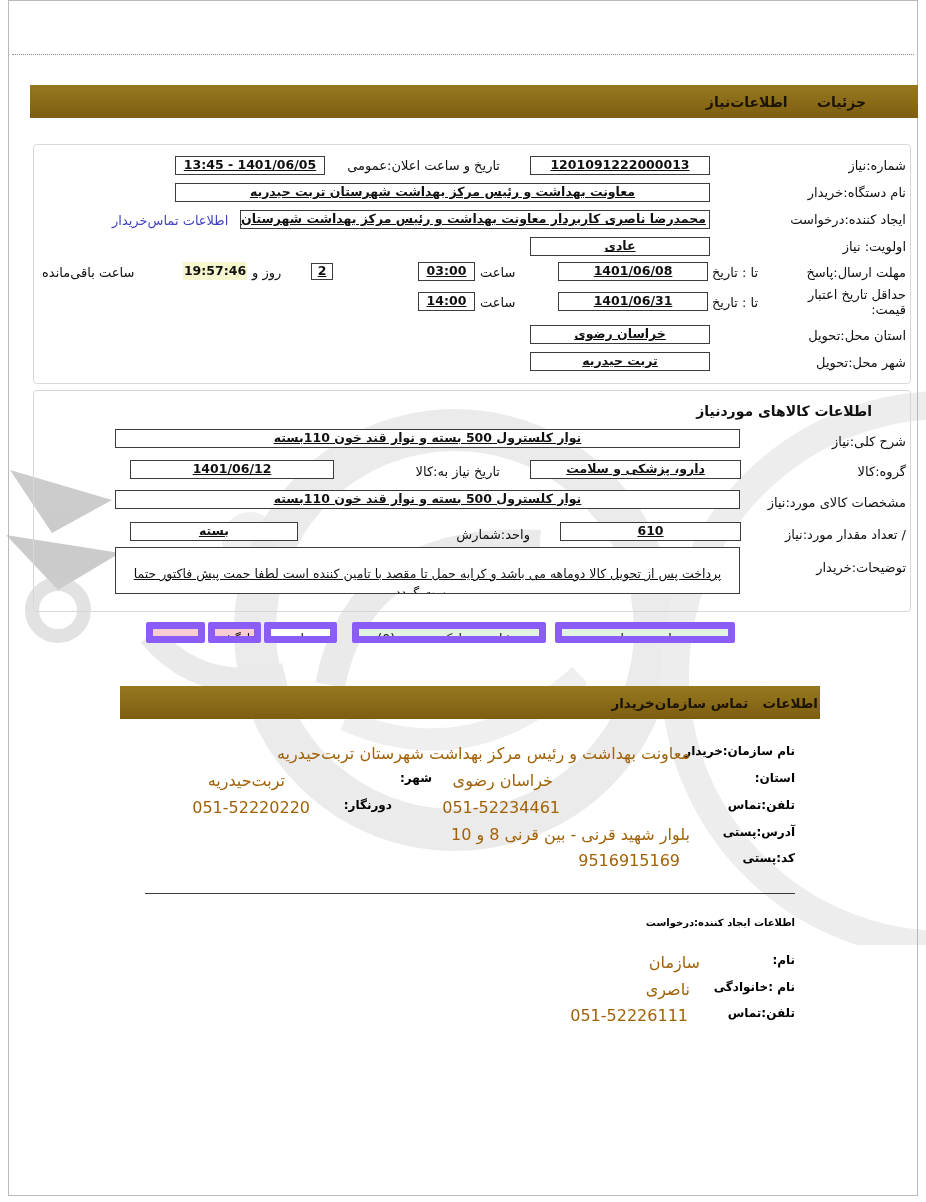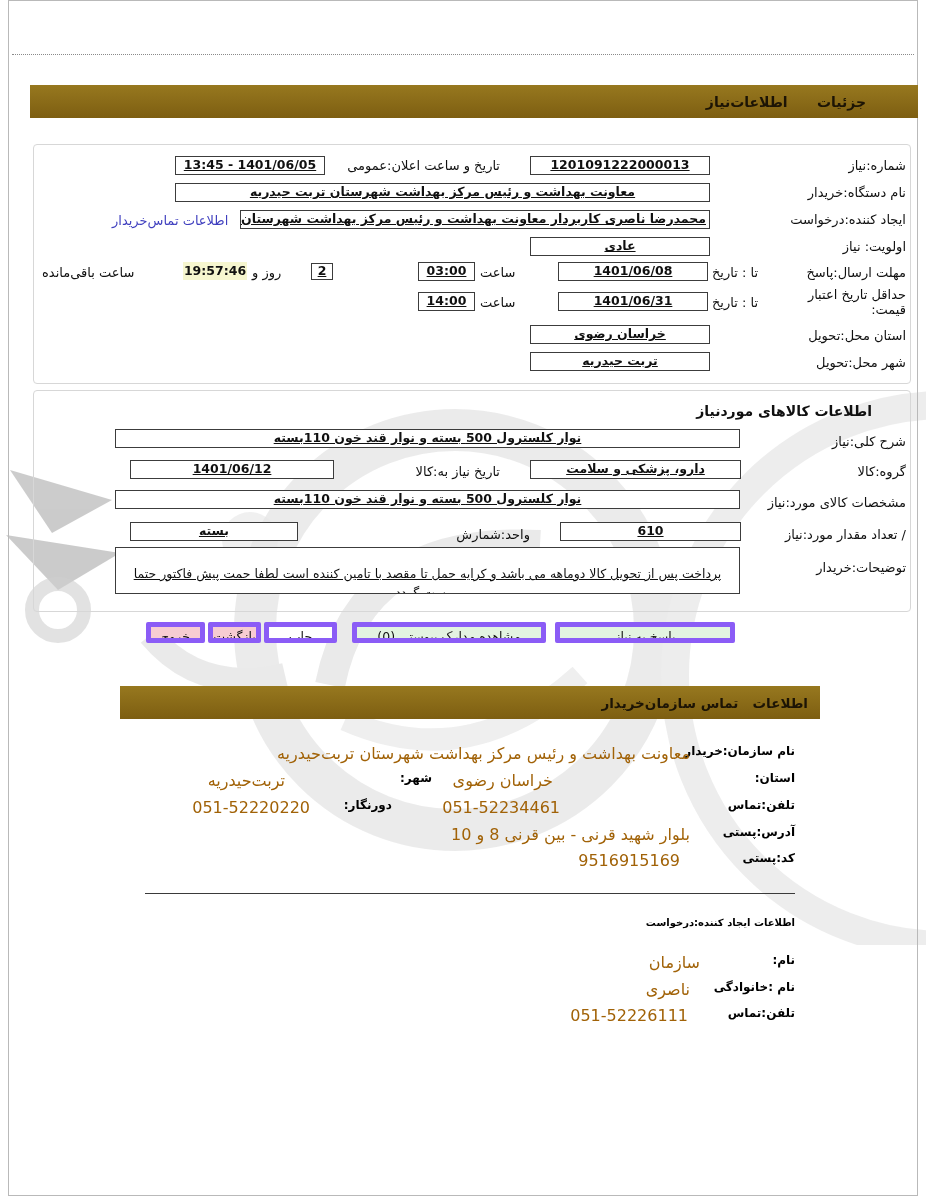--- a/index.html
+++ b/index.html
@@ -24,21 +24,21 @@
     position:absolute;height:19px;border:1px solid #3c3c3c;background:#fff;
     font-size:12.5px;font-weight:700;color:#101010;text-align:center;line-height:16px;
     white-space:nowrap;overflow:hidden;padding:0 3px;text-decoration:underline;
   }
   .multi{height:47px;white-space:normal;line-height:1.55;font-weight:400;font-size:12.5px;padding:16px 12px}
   .count{position:absolute;height:18px;background:#f6f6cf;border:none;font-size:12.5px;font-weight:700;
     text-align:center;line-height:18px;direction:ltr}
   .ltr{direction:ltr;unicode-bidi:isolate}
   .link{position:absolute;font-size:13px;color:#3f3fbf;white-space:nowrap;cursor:pointer}
   .btn{
-    position:absolute;height:21px;border:5px solid #8b5cf6;border-radius:2px;
+    position:absolute;height:21px;border:7px solid #8b5cf6;border-radius:2px;
     font-size:12.5px;color:#111;text-align:center;line-height:19px;cursor:pointer;white-space:nowrap;overflow:hidden;
   }
   .btn.green{background:#e3f3e1}
   .btn.white{background:#ffffff}
   .btn.pink{background:#f7ccd2}
   .clbl{position:absolute;font-size:12px;font-weight:700;color:#000;white-space:nowrap}
   .cval{position:absolute;font-size:16px;color:#a16207;white-space:nowrap}
   .divider{position:absolute;left:145px;top:893px;width:650px;height:0;border-top:1px solid #3a3a3a}
 </style>
 </head>
@@ -127,21 +127,21 @@
 
 <div class="lbl" style="right:20px;top:560px">توضیحات:خریدار</div>
 <div class="box multi" style="left:115px;top:547px;width:625px">پرداخت پس از تحویل کالا دوماهه می باشد و کرایه حمل تا مقصد با تامین کننده است لطفا حمت پیش فاکتور حتما پیوست.گردد</div>
 
 <div class="btn green" style="left:555px;top:622px;width:180px">پاسخ به نیاز</div>
 <div class="btn green" style="left:352px;top:622px;width:194px">مشاهده مدارک پیوستی (0)</div>
 <div class="btn white" style="left:264px;top:622px;width:73px">چاپ</div>
 <div class="btn pink" style="left:208px;top:622px;width:53px">بازگشت</div>
 <div class="btn pink" style="left:146px;top:622px;width:59px">خروج</div>
 
-<div class="bar" style="left:120px;top:686px;width:700px;height:33px;padding-right:12px;font-size:13.5px">
+<div class="bar" style="left:120px;top:686px;width:700px;height:33px;padding-right:2px;font-size:13.5px">
   <span>اطلاعات   تماس سازمان‌خریدار</span>
 </div>
 
 <div class="clbl" style="right:131px;top:744px">نام سازمان:خریدار</div>
 <div class="cval" style="right:236px;top:744px">معاونت بهداشت و رئیس مرکز بهداشت شهرستان تربت‌حیدریه</div>
 
 <div class="clbl" style="right:131px;top:771px">استان:</div>
 <div class="cval" style="right:373px;top:771px">خراسان رضوی</div>
 <div class="clbl" style="right:494px;top:771px">شهر:</div>
 <div class="cval" style="right:641px;top:771px">تربت‌حیدریه</div>

